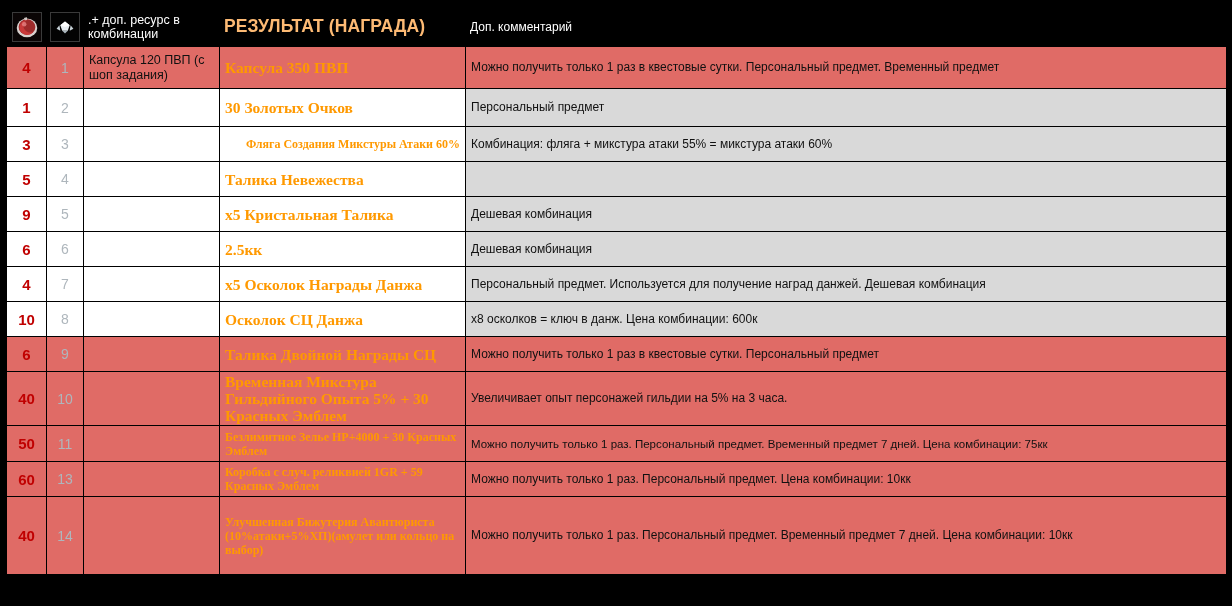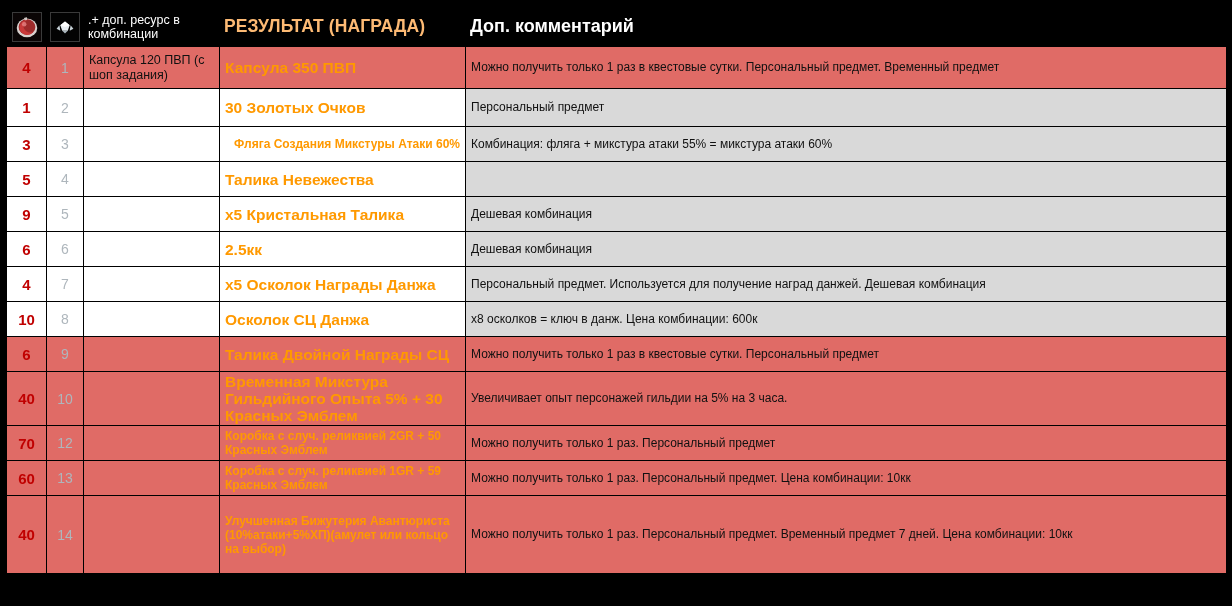--- a/index.html
+++ b/index.html
@@ -76,23 +76,23 @@
     display: block;
   }
   .hd-result-label {
     font-size: 17.5px;
     font-weight: bold;
     color: #fdba74;
     letter-spacing: 0.1px;
     display: block;
   }
   .hd-comment-label {
-    font-size: 18px;
+    font-size: 12px;
     color: #ffffff;
-    font-weight: bold;
+    font-weight: normal;
     display: block;
   }
 
   
   td.cell-cost {
     text-align: center;
     font-weight: bold;
     font-size: 15px;
     color: #C00000;
     border-color: #000000;
@@ -108,20 +108,21 @@
     line-height: 15px;
     color: #111111;
     border-color: #000000;
   }
   td.cell-result {
     font-weight: bold;
     color: #FF9900;
     font-size: 15.5px;
     line-height: 17px;
     border-color: #000000;
+    font-family: Liberation Serif, serif;
   }
   td.cell-comment {
     font-size: 12px;
     color: #111111;
     border-color: #000000;
     line-height: 17px;
   }
 
   
   tr.bg-white td.cell-cost,
@@ -262,26 +263,26 @@
           <td class="cell-result">Талика Двойной Награды СЦ</td>
           <td class="cell-comment">Можно получить только 1 раз в квестовые сутки. Персональный предмет</td>
         </tr>
         <tr class="data-row bg-red" style="height: 54px;">
           <td class="cell-cost">40</td>
           <td class="cell-idx">10</td>
           <td class="cell-extra"></td>
           <td class="cell-result">Временная Микстура Гильдийного Опыта 5% + 30 Красных Эмблем</td>
           <td class="cell-comment">Увеличивает опыт персонажей гильдии на 5% на 3 часа.</td>
         </tr>
-        <tr class="data-row bg-red" style="height: 35px;">
-          <td class="cell-cost">70</td>
-          <td class="cell-idx">12</td>
-          <td class="cell-extra"></td>
-          <td class="cell-result sz-small">Коробка с случ. реликвией 2GR + 50 Красных Эмблем</td>
-          <td class="cell-comment">Можно получить только 1 раз. Персональный предмет</td>
+        <tr class="data-row bg-red" style="height: 36px;">
+          <td class="cell-cost">50</td>
+          <td class="cell-idx">11</td>
+          <td class="cell-extra"></td>
+          <td class="cell-result sz-small">Безлимитное Зелье HP+4000 + 30 Красных Эмблем</td>
+          <td class="cell-comment sz-small">Можно получить только 1 раз. Персональный предмет. Временный предмет 7 дней. Цена комбинации: 75кк</td>
         </tr>
         <tr class="data-row bg-red" style="height: 35px;">
           <td class="cell-cost">60</td>
           <td class="cell-idx">13</td>
           <td class="cell-extra"></td>
           <td class="cell-result sz-small">Коробка с случ. реликвией 1GR + 59 Красных Эмблем</td>
           <td class="cell-comment">Можно получить только 1 раз. Персональный предмет. Цена комбинации: 10кк</td>
         </tr>
         <tr class="data-row bg-red" style="height: 78px;">
           <td class="cell-cost">40</td>

